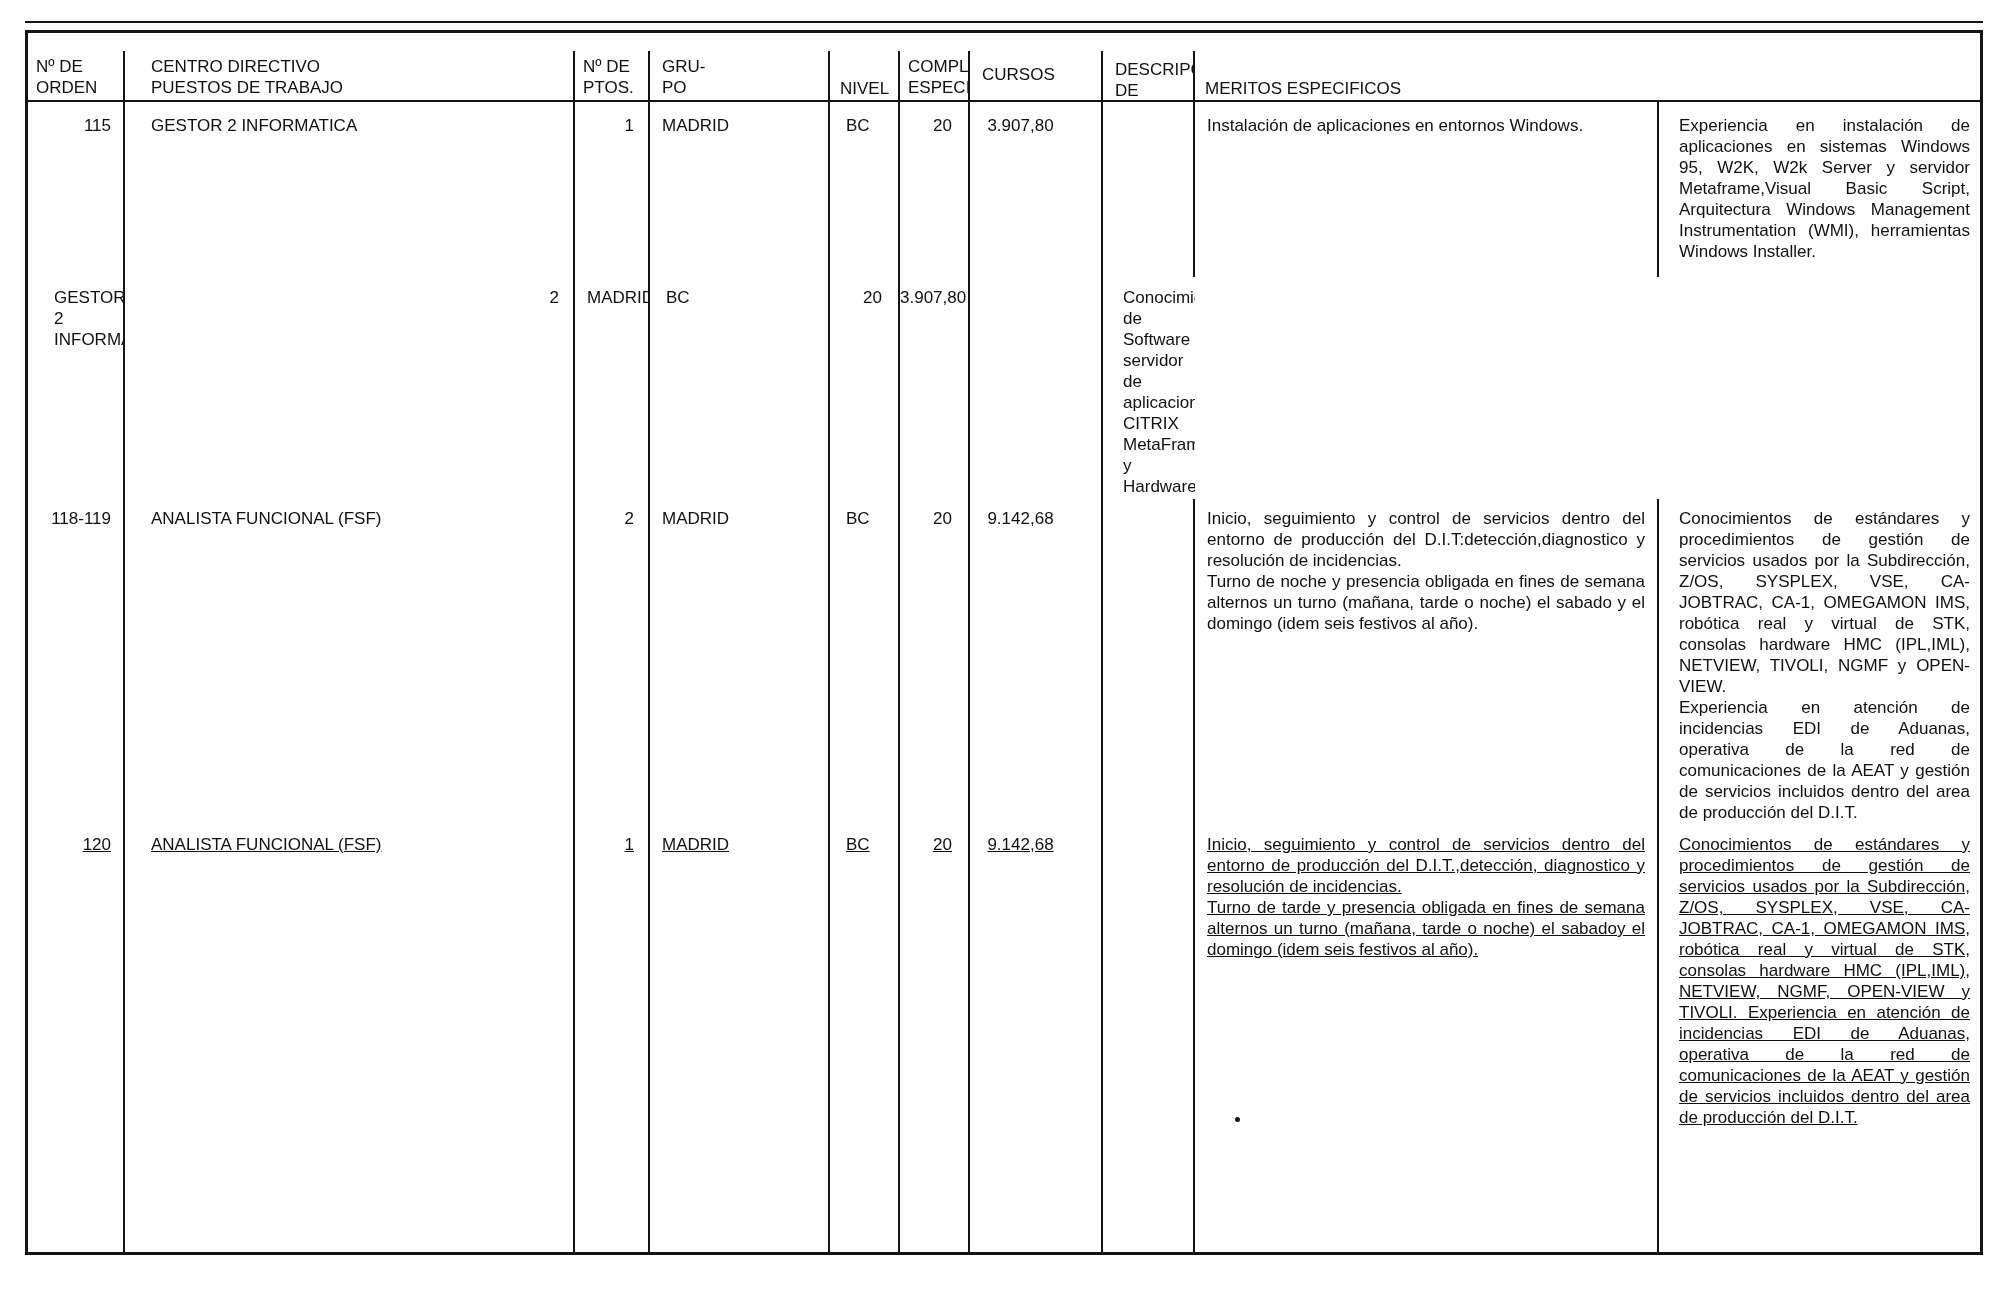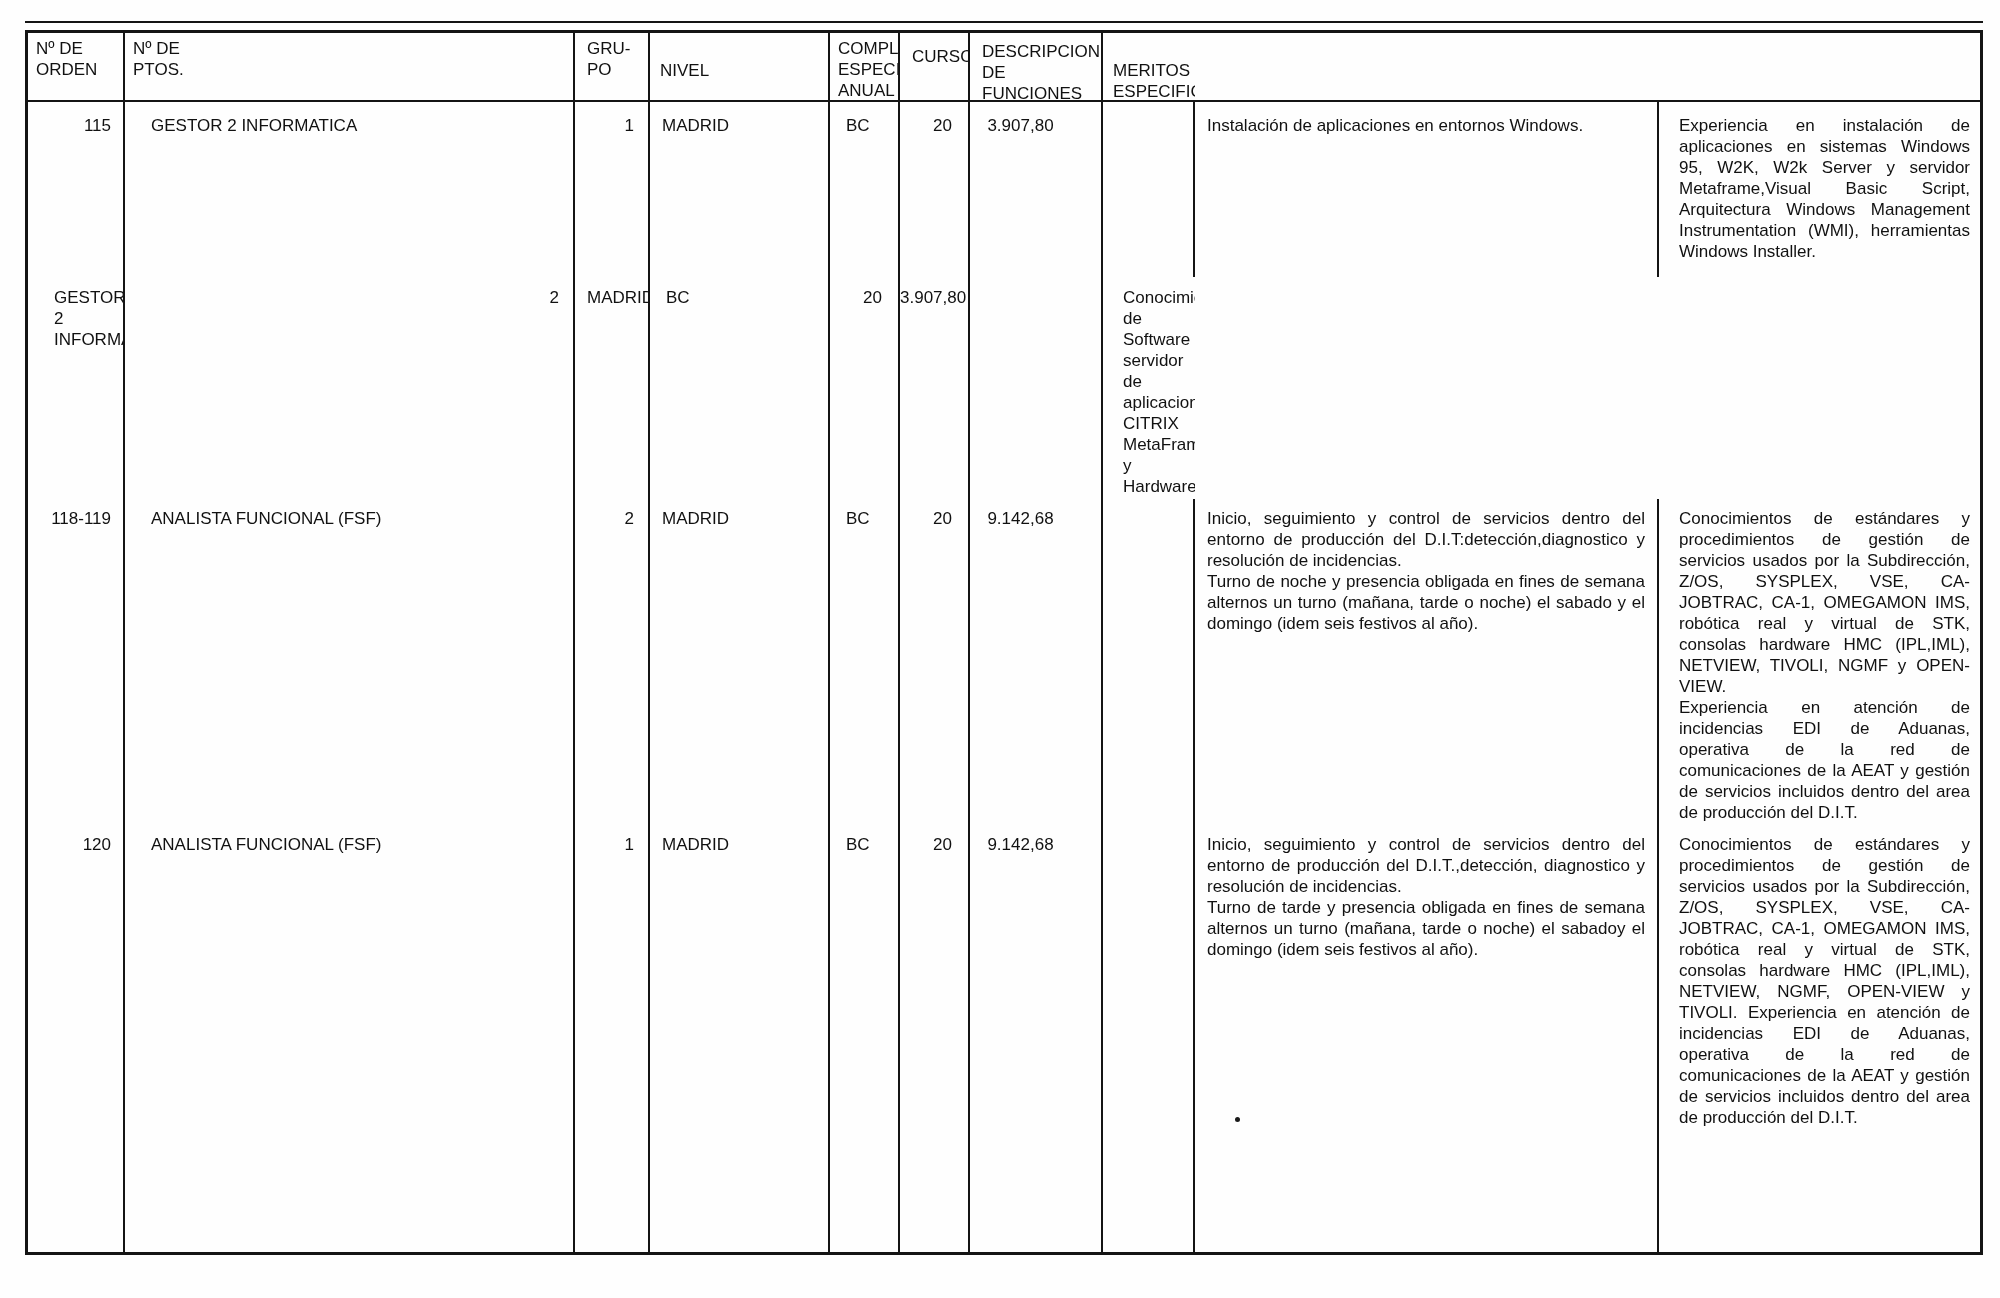--- a/index.html
+++ b/index.html
@@ -31,33 +31,34 @@
     border-right:2px solid #141414;
     font-size:17px;
     line-height:21px;
     overflow:hidden;
   }
   .cell:last-child{border-right:none;}
   .hcell{
     white-space:pre-line;
     padding:5px 4px 0 8px;
     line-height:21px;
+    margin-top:18px;
   }
   .h-centro{padding-left:26px;}
   .h-localidad{padding-top:27px;padding-left:12px;}
   .h-grupo{padding-left:12px;}
   .h-nivel{padding-top:27px;padding-left:10px;}
   .h-cursos{padding-top:13px;padding-left:12px;}
   .h-desc{padding-top:8px;padding-left:12px;}
   .h-meritos{padding-top:27px;padding-left:10px;}
   
   .r1{height:175px;}
   .r2{height:222px;}
   .r3{height:328px;}
-  .r4{height:425px;}
+  .r4{height:425px;text-decoration:underline;}
   .r1 .cell{padding-top:13px;}
   .r2 .cell{padding-top:10px;}
   .r3 .cell{padding-top:9px;}
   .r4 .cell{padding-top:7px;}
   .c-orden{text-align:right;padding-right:12px;}
   .c-centro{padding-left:26px;}
   .c-ptos{text-align:right;padding-right:14px;}
   .c-localidad{padding-left:12px;}
   .c-grupo{padding-left:16px;}
   .c-nivel{text-align:right;padding-right:16px;}
@@ -73,20 +74,22 @@
 <body>
 
 <div class="page">
   <div class="top-rule"></div>
 
   <div class="doc-table">
 
     <div class="hrow">
       <div class="cell hcell h-orden">Nº DE
 ORDEN</div>
+      <div class="cell hcell h-centro">CENTRO DIRECTIVO
+PUESTOS DE TRABAJO</div>
       <div class="cell hcell h-ptos">Nº DE
 PTOS.</div>
       <div class="cell hcell h-grupo">GRU-
 PO</div>
       <div class="cell hcell h-nivel">NIVEL</div>
       <div class="cell hcell h-compl">COMPL.
 ESPECIFICO
 ANUAL</div>
       <div class="cell hcell h-cursos">CURSOS</div>
       <div class="cell hcell h-desc">DESCRIPCION DE FUNCIONES MAS

